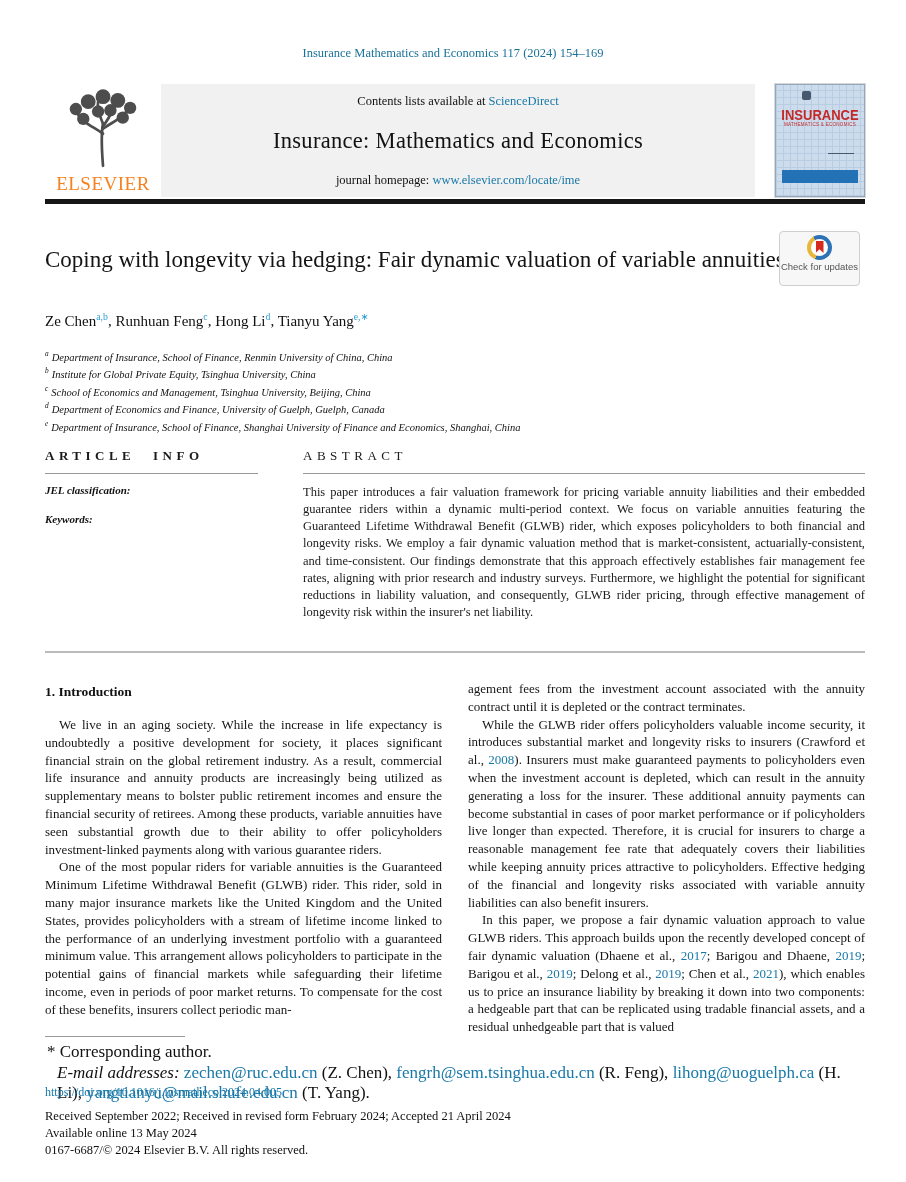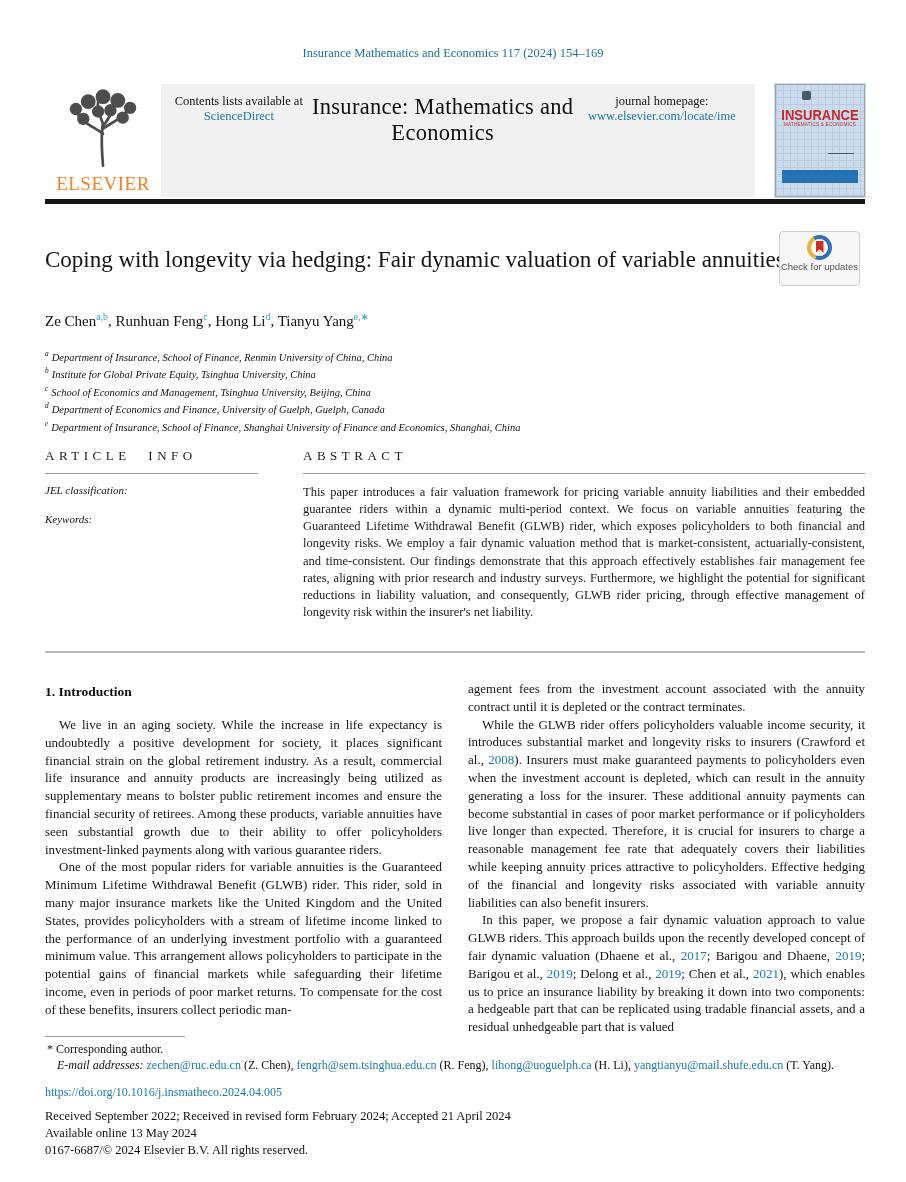--- a/index.html
+++ b/index.html
@@ -14,22 +14,22 @@
   .sup-link { vertical-align:super; font-size:65%; color:#2e9ed2; cursor:pointer; }
 
   .citation { position:absolute; top:46px; left:0; width:100%; text-align:center;
     font-size:12.5px; color:#1a7199;font-family:Liberation Serif, serif; }
 
   .header { position:absolute; top:84px; left:45px; width:820px; height:113px;
     display:flex; align-items:stretch; }
   .elsevier-block { width:116px; display:flex; flex-direction:column; align-items:center;
     justify-content:flex-end; padding-bottom:2px; }
   .elsevier-word { font-size:19px; color:#f58220; letter-spacing:0.5px; margin-top:2px; }
-  .masthead { flex:1; background:#f1f1f1; display:flex; flex-direction:row;
-    justify-content:flex-end; text-align:center; padding:10px 6px 9px 6px; }
+  .masthead { flex:1; background:#f1f1f1; display:flex; flex-direction:column;
+    justify-content:space-between; text-align:center; padding:10px 6px 9px 6px; }
   .contents-line, .homepage-line { font-size:12.5px; }
   .journal-title { font-size:22.5px; letter-spacing:0.3px; }
   .cover { position:relative; width:90px; margin-left:20px; background:#ccdcec;
     border:1px solid #93a7bd; outline:1px solid #d8d8d8;
     background-image:
       repeating-linear-gradient(0deg,#b9cde2 0 1px,transparent 1px 7px),
       repeating-linear-gradient(90deg,#b9cde2 0 1px,transparent 1px 7px); }
   .cover-emblem { position:absolute; top:6px; left:26px; width:9px; height:9px;
     background:#45586e; border-radius:2px; }
   .cover-title { position:absolute; top:22px; left:0; width:100%; text-align:center;
@@ -60,39 +60,39 @@
     clip-path:polygon(0 0,100% 0,100% 100%,50% 68%,0 100%); }
   .badge-label { font-family:"Liberation Sans", sans-serif; font-size:9.5px;
     color:#555; text-align:left; line-height:1.15; margin-top:2px; }
 
   .authors { position:absolute; top:311px; left:45px; width:740px; font-size:15px; }
   .affiliations { position:absolute; top:348px; left:45px; width:740px;
     font-size:10.5px; font-style:italic; line-height:1.52; }
   .affil-sup { vertical-align:super; font-size:70%; margin-right:3px; }
 
   .info-row { position:absolute; top:448px; left:45px; width:820px; display:flex; }
-  .info-col { width:213px; }
+  .info-col { width:213px;font-weight:bold; }
   .abs-col { width:562px; margin-left:45px; }
   .sec-heading { font-size:13px; letter-spacing:4.5px; word-spacing:10px; color:#1a1a1a; }
   .sec-rule { border:none; border-top:1.5px solid #999; margin:9px 0 10px 0; }
   .info-label { font-size:11px; font-style:italic; margin-bottom:2px; }
   .info-line { font-size:11.5px; line-height:1.48; }
   .kw-gap { margin-top:17px; }
   .abs-text { font-size:12.5px; line-height:1.37; text-align:justify; color:#1a1a1a; }
 
   .body-rule { position:absolute; top:651px; left:45px; width:820px; height:0;
     border-top:2px solid #bbb; }
 
   .columns { position:absolute; top:680px; left:45px; width:820px; display:flex; gap:26px; }
   .bcol { width:403px; }
   .sec-h2 { font-size:13.5px; font-weight:bold; margin:4px 0 16px 0; }
   .bp { font-size:13px; line-height:1.37; text-align:justify; color:#151515; }
   .bp.indent { text-indent:14px; }
 
-  .footnote { position:absolute; top:1036px; left:45px; width:820px; font-size:12px; }
+  .footnote { position:absolute; top:1036px; left:45px; width:820px; font-size:17px; }
   .fn-rule { border:none; border-top:1px solid #999; width:140px; margin:0 0 5px 0; }
   .fn-star { padding-left:2px; }
   .fn-email { padding-left:12px; margin-top:1px; }
 
   .footer { position:absolute; top:1084px; left:45px; width:820px; font-size:12.5px; line-height:1.3; }
   .footer-doi { font-size:12px; margin-bottom:7px; }
   .footer div { margin-top:1px; }
 </style>
 </head>
 <body>

